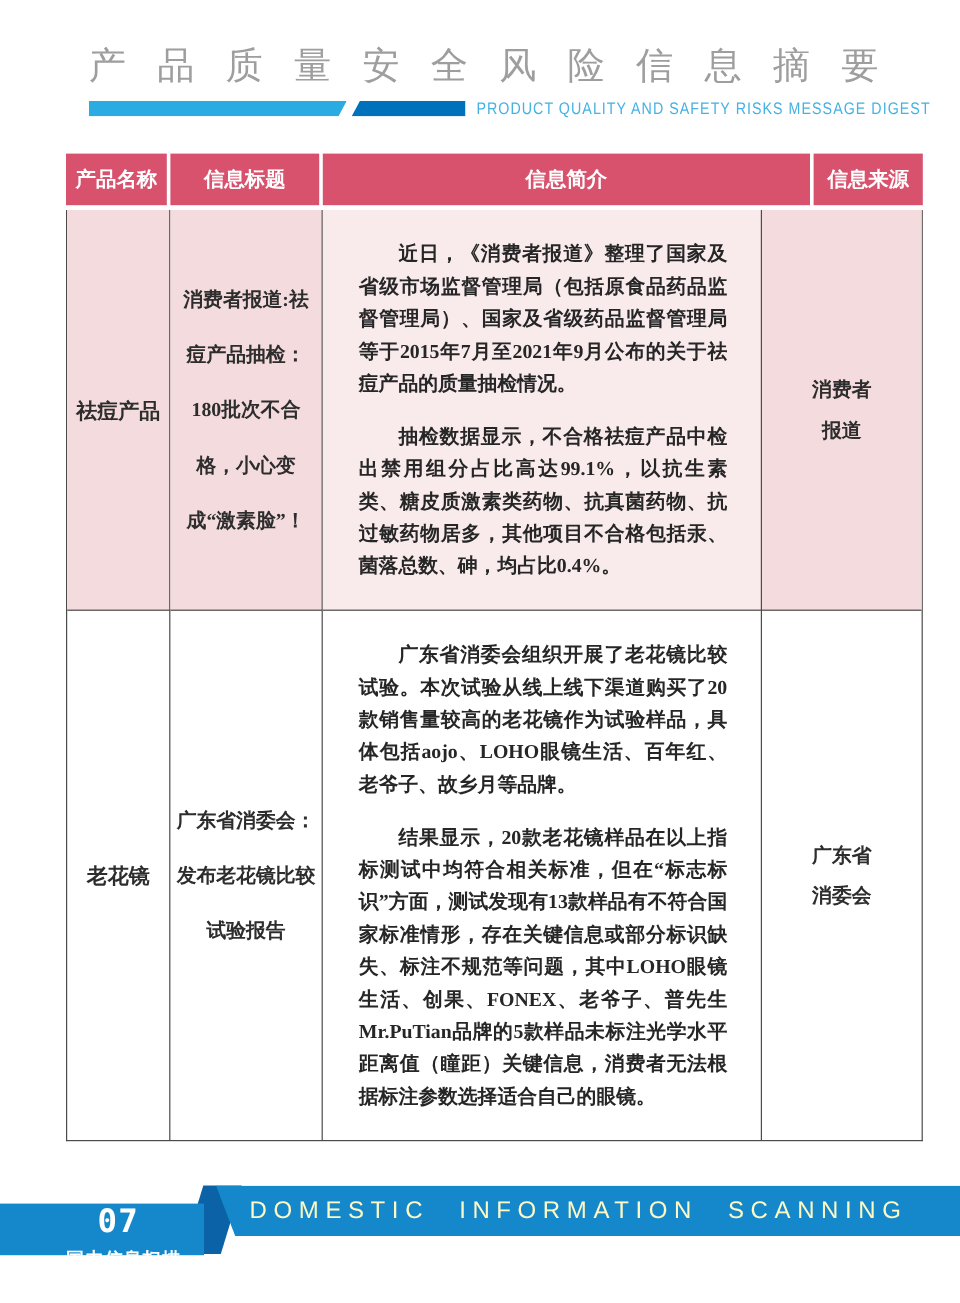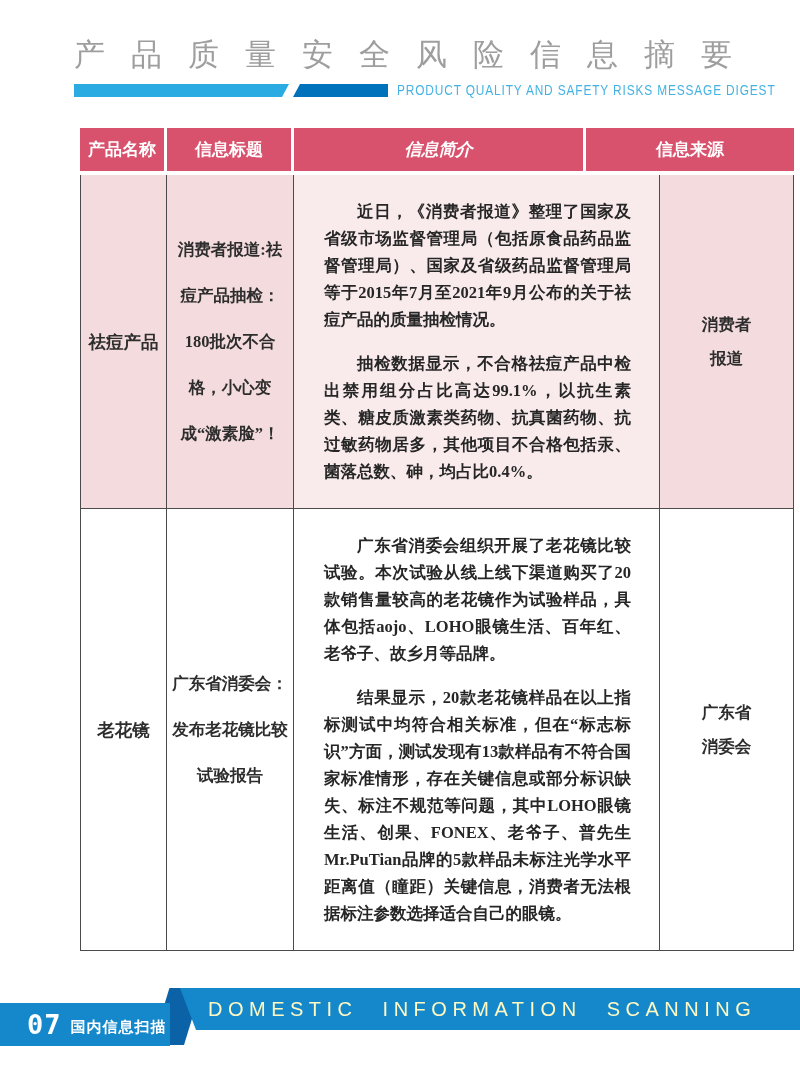--- a/index.html
+++ b/index.html
@@ -10,26 +10,26 @@
   .doc-title{position:absolute;left:74px;top:34px;font-size:31px;font-weight:300;
              color:#9e9e9e;letter-spacing:26px;white-space:nowrap;}
   .bar-light{position:absolute;left:74px;top:84px;width:215px;height:13px;background:#2aabe2;
              clip-path:polygon(0 0,100% 0,calc(100% - 7px) 100%,0 100%);}
   .bar-dark{position:absolute;left:293px;top:84px;width:95px;height:13px;background:#0071bb;
             clip-path:polygon(7px 0,100% 0,100% 100%,0 100%);}
   .doc-subtitle{position:absolute;left:397px;top:82px;font-size:14px;color:#45b2e4;
                 letter-spacing:1px;white-space:nowrap;transform:scaleX(0.85);transform-origin:left center;}
 
   
-  .risk-table{position:absolute;left:80px;top:128px;width:714px;
+  .risk-table{position:absolute;left:55px;top:128px;width:714px;
               font-family:"Liberation Serif","DejaVu Serif",serif;}
   .thead{display:flex;gap:3px;}
   .th{background:#d8526e;color:#ffffff;height:43px;display:flex;align-items:center;justify-content:center;
       font-size:17px;font-weight:bold;font-family:"Liberation Sans","DejaVu Sans",sans-serif;}
-  .th.c1{width:84px;} .th.c2{width:124px;} .th.c3{width:289px;font-style:italic;} .th.c4{flex:1;}
+  .th.c1{width:84px;} .th.c2{width:124px;} .th.c3{width:406px;} .th.c4{flex:1;}
   .tbody{margin-top:4px;display:grid;grid-template-columns:86px 127px 366px 1fr;
          border:1.5px solid #4b4b4b;border-top:none;}
   .td{border-right:1.5px solid #4b4b4b;border-bottom:1.5px solid #4b4b4b;box-sizing:border-box;}
   .td.last-col{border-right:none;}
   .td.last-row{border-bottom:none;}
   .td.pink{background:#f4dcde;}
   .td.pink-light{background:#f9ebec;}
   .cell-flex{display:flex;align-items:center;justify-content:center;}
   .product{font-size:17.5px;font-weight:bold;color:#2d2d2d;}
   .title-text{font-size:16.5px;font-weight:bold;line-height:46px;text-align:center;
@@ -42,21 +42,21 @@
 
   
   .footer-fold{position:absolute;left:152px;top:988px;width:32px;height:57px;background:#0b62a6;
                transform:skewX(-17deg);transform-origin:0 100%;}
   .footer-band{position:absolute;left:180px;right:0;top:988px;height:42px;background:#1588cc;
                clip-path:polygon(0 0,100% 0,100% 100%,16px 100%);
                display:flex;align-items:center;padding-left:28px;box-sizing:border-box;}
   .footer-band-text{color:#fef9c3;font-size:20px;font-weight:300;letter-spacing:5.5px;
                     word-spacing:14px;white-space:nowrap;}
   .footer-left{position:absolute;left:0;top:1003px;width:170px;height:43px;background:#1588cc;
-               display:flex;align-items:center;padding-left:27px;box-sizing:border-box;}
+               display:flex;align-items:center;padding-left:27px;box-sizing:border-box;flex-direction:column;}
   .page-number{color:#ffffff;font-size:27px;font-weight:800;
                font-family:"DejaVu Sans Mono","Liberation Mono",monospace;letter-spacing:1px;}
   .section-label{color:#ffffff;font-size:15px;font-weight:bold;letter-spacing:1px;margin-left:9px;
                  padding-top:6px;}
 </style>
 </head>
 <body>
 
 <div class="page">
 

